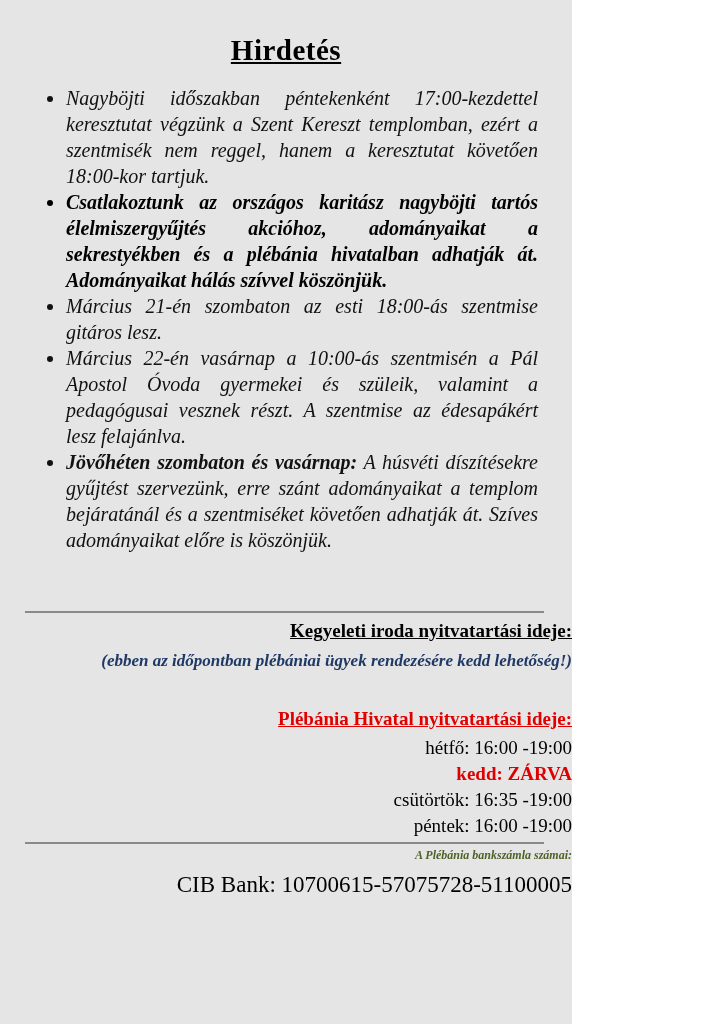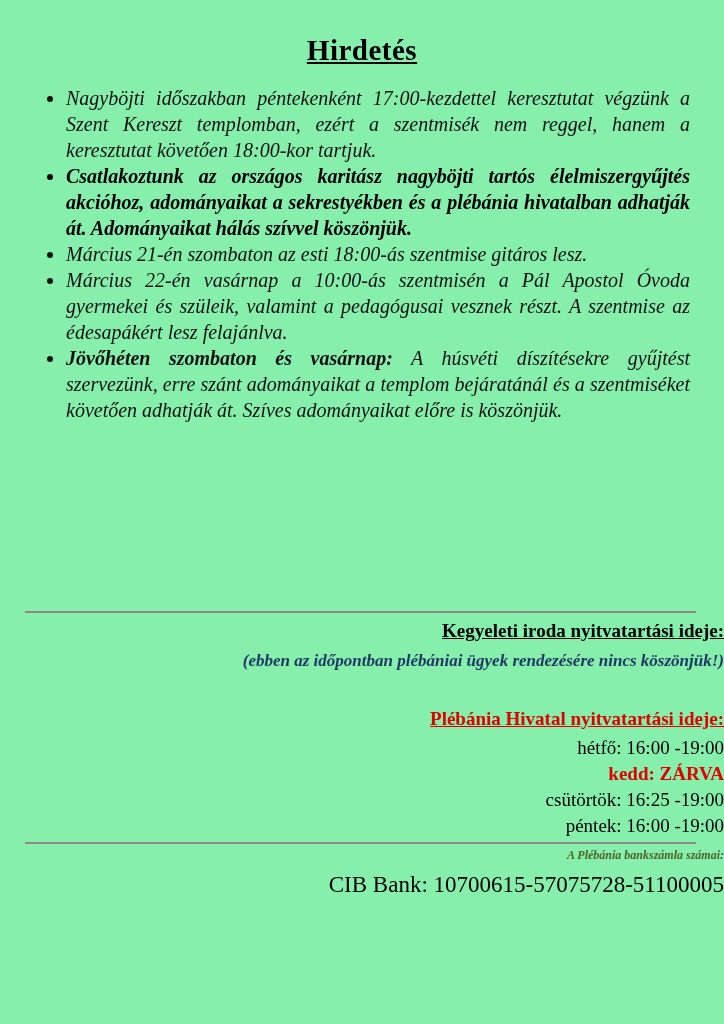--- a/index.html
+++ b/index.html
@@ -1,20 +1,20 @@
 <!DOCTYPE html>
 <html><head>
 <meta charset="utf-8">
 <style>
   html, body { margin: 0; padding: 0; background: #ffffff; }
   .page {
     position: relative;
-    width: 724px;
+    width: 572px;
     height: 1024px;
-    background: #86efac;
+    background: #e5e5e5;
     font-family: "Liberation Serif", serif;
     color: #000000;
     overflow: hidden;
   }
   .doc-title {
     margin-top: 34px;
     text-align: center;
     font-size: 29px;
     font-weight: bold;
     text-decoration: underline;
@@ -108,28 +108,28 @@
     <li>
       <span class="lead-bold">Jövőhéten szombaton és vasárnap:</span><span> A húsvéti díszítésekre gyűjtést szervezünk, erre szánt adományaikat a templom bejáratánál és a szentmiséket követően adhatják át. Szíves adományaikat előre is köszönjük.</span>
     </li>
   </ul>
 
   <div class="bottom">
 
     <hr class="rule">
 
     <div class="center keg-heading">Kegyeleti iroda nyitvatartási ideje:</div>
-    <div class="center keg-note">(ebben az időpontban plébániai ügyek rendezésére nincs köszönjük!)</div>
+    <div class="center keg-note">(ebben az időpontban plébániai ügyek rendezésére kedd lehetőség!)</div>
 
     <div class="center pleb-heading">Plébánia Hivatal nyitvatartási ideje:</div>
 
     <div class="hours-block">
       <div class="center hour-row">hétfő: 16:00 -19:00</div>
       <div class="center hour-row closed">kedd: ZÁRVA</div>
-      <div class="center hour-row">csütörtök: 16:25 -19:00</div>
+      <div class="center hour-row">csütörtök: 16:35 -19:00</div>
       <div class="center hour-row">péntek: 16:00 -19:00</div>
     </div>
 
 
     <hr class="rule rule2">
 
     <div class="center bank-heading">A Plébánia bankszámla számai:</div>
     <div class="center account-row">CIB Bank: 10700615-57075728-51100005</div>
 
   </div>

